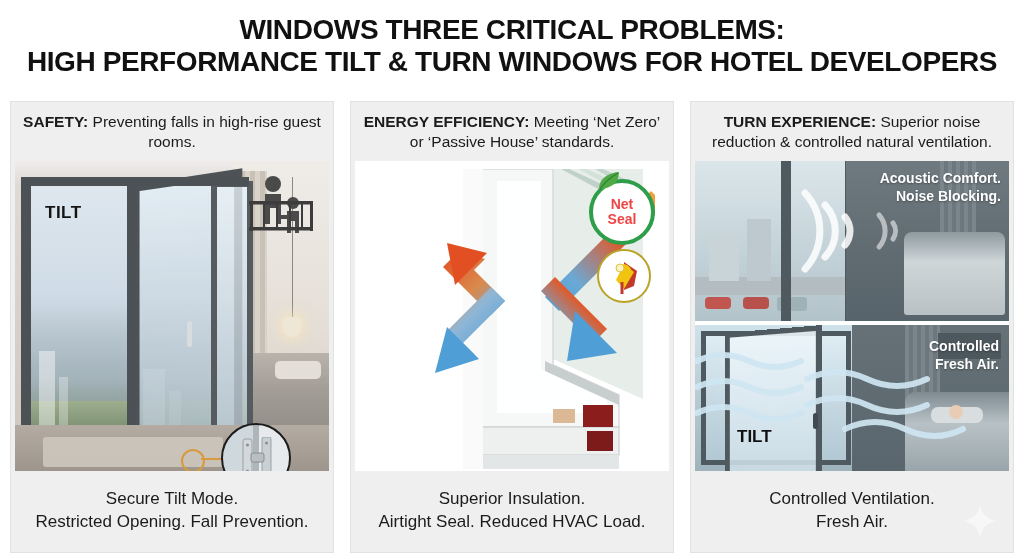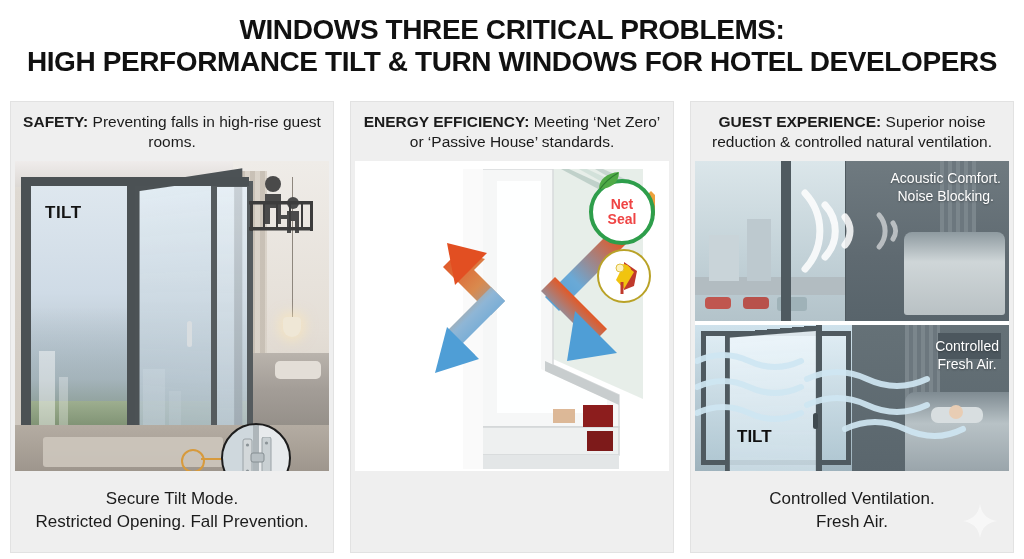--- a/index.html
+++ b/index.html
@@ -239,23 +239,24 @@
     background:linear-gradient(180deg,rgba(225,238,245,.85),rgba(180,203,214,.85));
   }
   .p3 .sashtilt{
     position:absolute;left:30px;top:8px;width:92px;height:172px;
     border:5px solid #4f5a60;box-sizing:border-box;
     background:linear-gradient(180deg,rgba(236,245,250,.9),rgba(198,217,227,.85));
     transform:perspective(300px) rotateY(-16deg);
     transform-origin:left center;
   }
   .ov-text{
-    position:absolute;color:#ffffff;text-align:center;
+    position:absolute;color:#ffffff;text-align:right;
     font-size:14px;line-height:18px;
     text-shadow:0 1px 2px rgba(0,0,0,.35);
+    font-weight:bold;
   }
   .tilt-label-3{
     position:absolute;left:42px;bottom:24px;
     font-size:17px;font-weight:bold;color:#101010;
   }
   .sparkle{
     position:absolute;right:16px;bottom:14px;width:34px;height:34px;
     opacity:.55;
   }
 </style>
@@ -425,25 +426,31 @@
               <path d="M20 6 L33 15 L30 30 L20 34 Z" fill="#c0392b"></path>
               <path d="M20 8 L30 16 L20 33 L12 24 Z" fill="#f1c40f"></path>
               <path d="M14 14 a6 6 0 1 1 10 6" fill="none" stroke="#f1c40f" stroke-width="3"></path>
               <circle cx="16" cy="12" r="4" fill="#fdf3c0" stroke="#e0c040" stroke-width="1"></circle>
               <path d="M18 26 L18 38" stroke="#c0392b" stroke-width="3"></path>
             </svg>
           </div>
         </div>
       </div>
 
+      <div class="panel-foot">
+        <div>
+          <div>Superior Insulation.</div>
+          <div>Airtight Seal. Reduced HVAC Load.</div>
+        </div>
+      </div>
     </div>
 
     <div class="panel">
       <div class="panel-head">
-        <b>GUEST EXPERIENCE:</b><span> Superior noise reduction &amp; controlled natural ventilation.</span>
+        <b>TURN EXPERIENCE:</b><span> Superior noise reduction &amp; controlled natural ventilation.</span>
       </div>
 
       <div class="panel-art" style="background:#ffffff">
         <div class="p3">
 
           <div class="half top">
             <div class="citywin">
               <div style="position:absolute;left:0;bottom:26px;width:100%;height:18px;background:#b2bcc1"></div>
               <div style="position:absolute;left:14px;bottom:40px;width:30px;height:46px;background:#c9d4d9"></div>
               <div style="position:absolute;left:52px;bottom:40px;width:24px;height:62px;background:#bdc9cf"></div>

